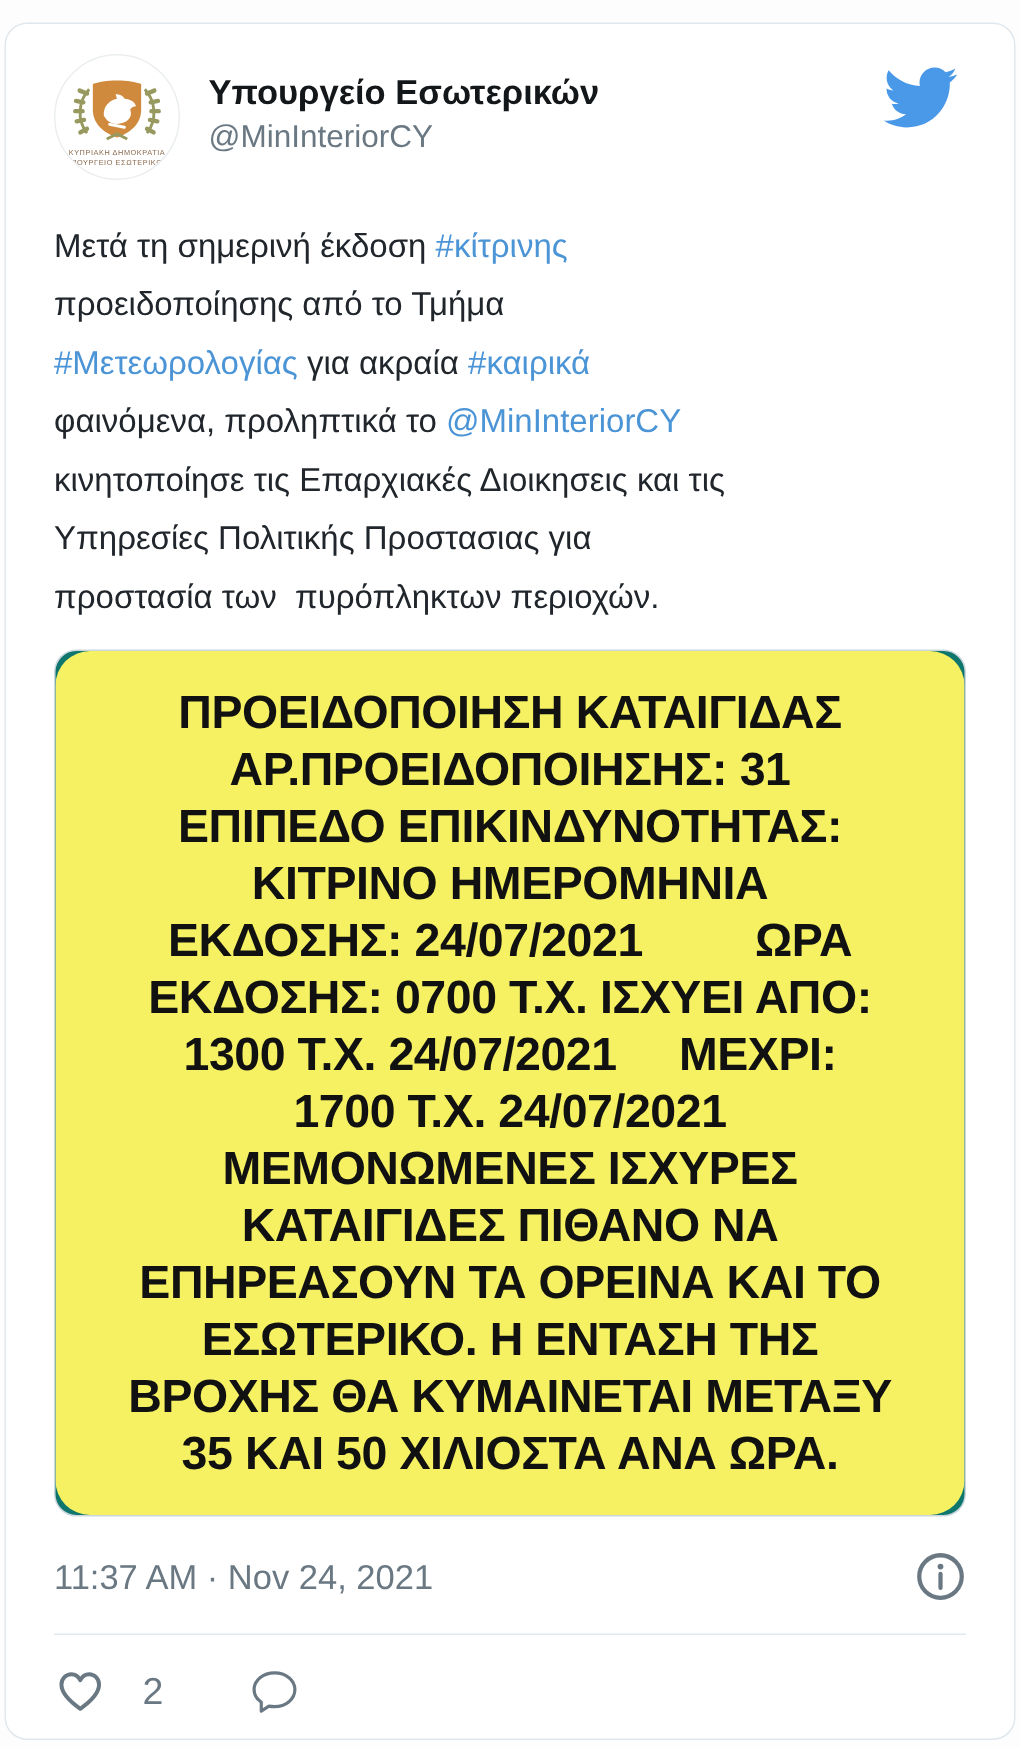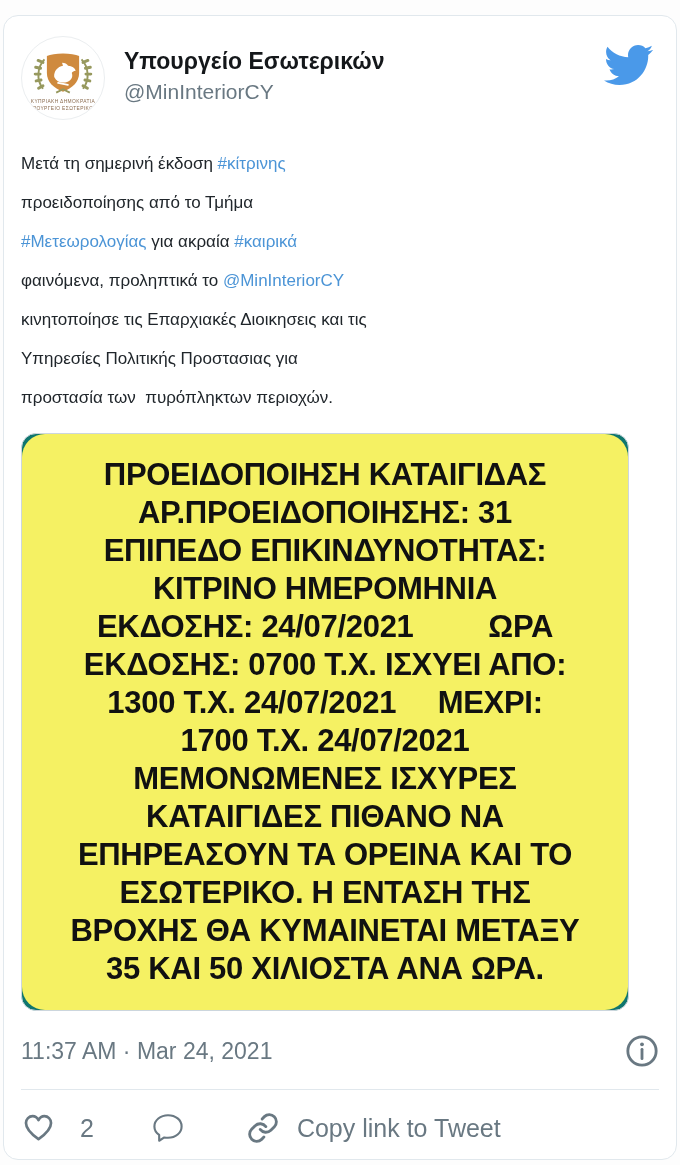--- a/index.html
+++ b/index.html
@@ -7,34 +7,34 @@
     --muted:#697882; --border:#e1e8ed; --text:#20262b;
   }
   *{box-sizing:border-box; margin:0; padding:0;}
   html,body{width:680px; height:1165px; background:#fdfdfd; overflow:hidden;
     font-family:"Liberation Sans","DejaVu Sans",sans-serif;}
   [data-interactable="true"]{cursor:pointer;}
 
   .card{
     position:absolute; left:3px; top:15px; width:674px; height:1145px;
     background:#fff; border:1px solid var(--border); border-radius:15px;
-    padding:20px 17px;
+    padding:20px 32px;
   }
 
   
   .header{display:flex; align-items:flex-start;}
   .avatar{width:84px; height:84px; border-radius:50%; border:1px solid #ebeef0;
     background:#fff; flex:0 0 auto; overflow:hidden;}
   .id-block{margin-left:19px; padding-top:10px; flex:1 1 auto; min-width:0;}
   .display-name{font-size:23px; font-weight:bold; color:#14171a; line-height:30px;}
   .handle{font-size:21px; color:var(--muted); line-height:28px; margin-top:2px;}
   .bird{flex:0 0 auto; margin-top:3px;}
 
   
-  .tweet-text{margin-top:24px; font-size:17px; line-height:39px; color:var(--text);}
+  .tweet-text{margin-top:24px; font-size:22px; line-height:39px; color:var(--text);}
   .tweet-text .tlink{color:var(--link);}
 
   
   .warning-wrap{margin-top:16px; width:608px; height:578px;
     border:1px solid #ccd6dd; border-radius:15px; background:#0f766e; overflow:hidden;}
   .warning-box{width:100%; height:100%; background:var(--warnbg); border-radius:23px;
     padding:22px 18px 0; text-align:center;
     font-weight:bold; font-size:31px; line-height:38px; color:var(--warntext);
     letter-spacing:-0.3px;}
 
@@ -84,21 +84,21 @@
     </div>
   </div>
 
   <div class="tweet-text" data-interactable="false"><span data-interactable="false">Μετά τη σημερινή έκδοση </span><span data-interactable="true" class="tlink">#κίτρινης</span><br><span data-interactable="false">προειδοποίησης από το Τμήμα</span><br><span data-interactable="true" class="tlink">#Μετεωρολογίας</span><span data-interactable="false"> για ακραία </span><span data-interactable="true" class="tlink">#καιρικά</span><br><span data-interactable="false">φαινόμενα, προληπτικά το </span><span data-interactable="true" class="tlink">@MinInteriorCY</span><br><span data-interactable="false">κινητοποίησε τις Επαρχιακές Διοικησεις και τις</span><br><span data-interactable="false">Υπηρεσίες Πολιτικής Προστασιας για</span><br><span data-interactable="false">προστασία των&nbsp; πυρόπληκτων περιοχών.</span></div>
 
   <div class="warning-wrap" data-interactable="true">
     <div class="warning-box" data-interactable="false">ΠΡΟΕΙΔΟΠΟΙΗΣΗ ΚΑΤΑΙΓΙΔΑΣ<br>ΑΡ.ΠΡΟΕΙΔΟΠΟΙΗΣΗΣ: 31<br>ΕΠΙΠΕΔΟ ΕΠΙΚΙΝΔΥΝΟΤΗΤΑΣ:<br>ΚΙΤΡΙΝΟ ΗΜΕΡΟΜΗΝΙΑ<br>ΕΚΔΟΣΗΣ: 24/07/2021&nbsp;&nbsp;&nbsp;&nbsp;&nbsp;&nbsp;&nbsp;&nbsp;&nbsp;ΩΡΑ<br>ΕΚΔΟΣΗΣ: 0700 Τ.Χ. ΙΣΧΥΕΙ ΑΠΟ:<br>1300 Τ.Χ. 24/07/2021&nbsp;&nbsp;&nbsp;&nbsp;&nbsp;ΜΕΧΡΙ:<br>1700 Τ.Χ. 24/07/2021<br>ΜΕΜΟΝΩΜΕΝΕΣ ΙΣΧΥΡΕΣ<br>ΚΑΤΑΙΓΙΔΕΣ ΠΙΘΑΝΟ ΝΑ<br>ΕΠΗΡΕΑΣΟΥΝ ΤΑ ΟΡΕΙΝΑ ΚΑΙ ΤΟ<br>ΕΣΩΤΕΡΙΚΟ. Η ΕΝΤΑΣΗ ΤΗΣ<br>ΒΡΟΧΗΣ ΘΑ ΚΥΜΑΙΝΕΤΑΙ ΜΕΤΑΞΥ<br>35 ΚΑΙ 50 ΧΙΛΙΟΣΤΑ ΑΝΑ ΩΡΑ.</div>
   </div>
 
   <div class="time-row" data-interactable="false">
-    <span class="timestamp" data-interactable="true">11:37 AM · Mar 24, 2021</span>
+    <span class="timestamp" data-interactable="true">11:37 AM · Nov 24, 2021</span>
     <span class="info-btn" data-interactable="true">
       <svg viewBox="0 0 24 24" width="34" height="34">
         <circle cx="12" cy="12" r="10" class="icon-stroke"></circle>
         <circle cx="12" cy="7.3" r="1.35" fill="#697882" stroke="none"></circle>
         <path d="M12 10.8 V 17.4" class="icon-stroke"></path>
       </svg>
     </span>
   </div>
 
   <hr class="divider" data-interactable="false">
@@ -108,22 +108,15 @@
       <svg viewBox="0 0 24 24" width="35" height="32" data-interactable="false">
         <path d="M12 20.4 C8.4 17.9 2.6 13.1 2.6 8.3 C2.6 5.3 4.9 3.1 7.6 3.1 c1.9 0 3.5 1.2 4.4 3 c.9-1.8 2.5-3 4.4-3 c2.7 0 5 2.2 5 5.2 c0 4.8-5.8 9.6-9.4 12.1z" class="icon-stroke"></path>
       </svg>
     </span>
     <span class="like-count" data-interactable="false">2</span>
     <span class="reply-btn" data-interactable="true">
       <svg viewBox="0 0 32 32" width="36" height="34" data-interactable="false">
         <path d="M16 4 C8.8 4 3.2 8.7 3.2 14.5 c0 3.2 1.7 6 4.5 7.9 L7.7 28 l4.8-3.1 c1.1.2 2.3.3 3.5.3 7.2 0 12.8-4.7 12.8-10.7 S23.2 4 16 4 z" class="icon-stroke" stroke-width="2.2"></path>
       </svg>
     </span>
-    <span class="copylink-btn" data-interactable="true">
-      <svg viewBox="0 0 24 24" width="34" height="34" data-interactable="false">
-        <path d="M10 13 a5 5 0 0 0 7.54 .54 l2.5 -2.5 a5 5 0 0 0 -7.07 -7.07 l-1.6 1.6" class="icon-stroke"></path>
-        <path d="M14 11 a5 5 0 0 0 -7.54 -.54 l-2.5 2.5 a5 5 0 0 0 7.07 7.07 l1.6 -1.6" class="icon-stroke"></path>
-      </svg>
-      <span class="copylink-label" data-interactable="false">Copy link to Tweet</span>
-    </span>
   </div>
 
 </div>
 
 </body></html>

